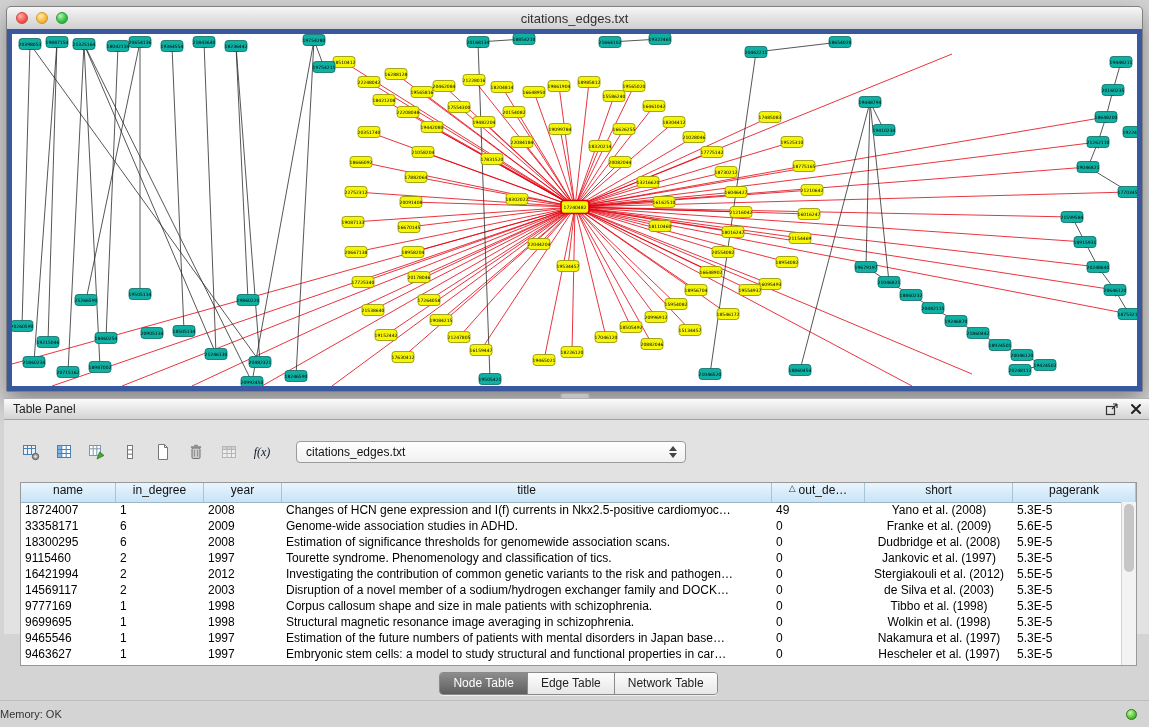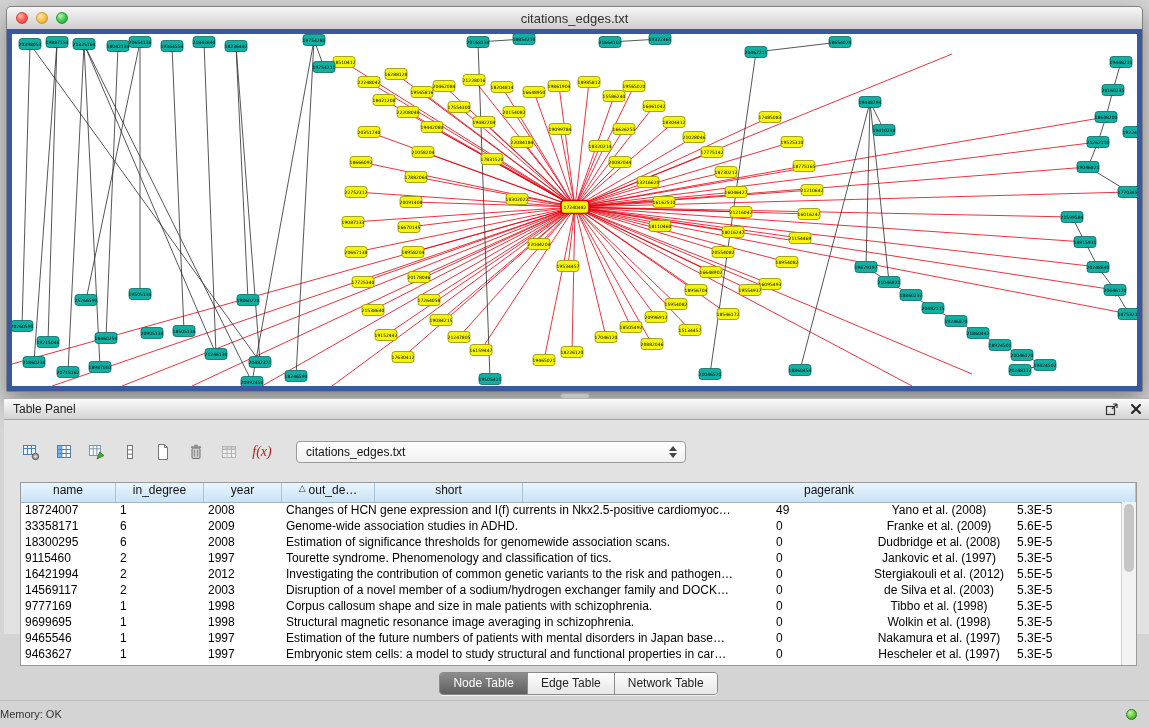--- a/index.html
+++ b/index.html
@@ -58,21 +58,21 @@
   .hdr-icon{width:16px;height:16px;display:flex;align-items:center;justify-content:center;margin-left:8px;cursor:default;}
   
   .toolbar{
     position:absolute;left:14px;top:40px;height:28px;
     display:flex;align-items:center;gap:7px;
   }
   .tbtn{
     width:26px;height:26px;display:flex;align-items:center;justify-content:center;
     border-radius:3px;
   }
-  .fx{font-family:"Liberation Serif",serif;font-style:italic;font-size:14px;color:#b91c1c;}
+  .fx{font-family:"Liberation Serif",serif;font-style:italic;font-size:12px;color:#0f172a;}
   .combo{
     margin-left:14px;width:390px;height:22px;
     background:linear-gradient(#ffffff,#f0f0f0);
     border:1px solid #9b9b9b;border-radius:4px;
     display:flex;align-items:center;font-size:12px;color:#111;
     padding-left:9px;box-sizing:border-box;position:relative;
   }
   .combo .arrows{
     position:absolute;right:6px;top:0;bottom:0;width:12px;
     display:flex;flex-direction:column;align-items:center;justify-content:center;gap:2px;
@@ -952,20 +952,23 @@
     <div class="thead">
       <div class="th c0">
           <span>name</span>
         </div>
       <div class="th c1">
           <span>in_degree</span>
         </div>
       <div class="th c2">
           <span>year</span>
         </div>
+      <div class="th c3">
+          <span>title</span>
+        </div>
       <div class="th c4">
         <span class="sort-ico">△</span>
         <span>out_de…</span>
       </div>
       <div class="th c5">
           <span>short</span>
         </div>
       <div class="th c6">
           <span>pagerank</span>
         </div>

